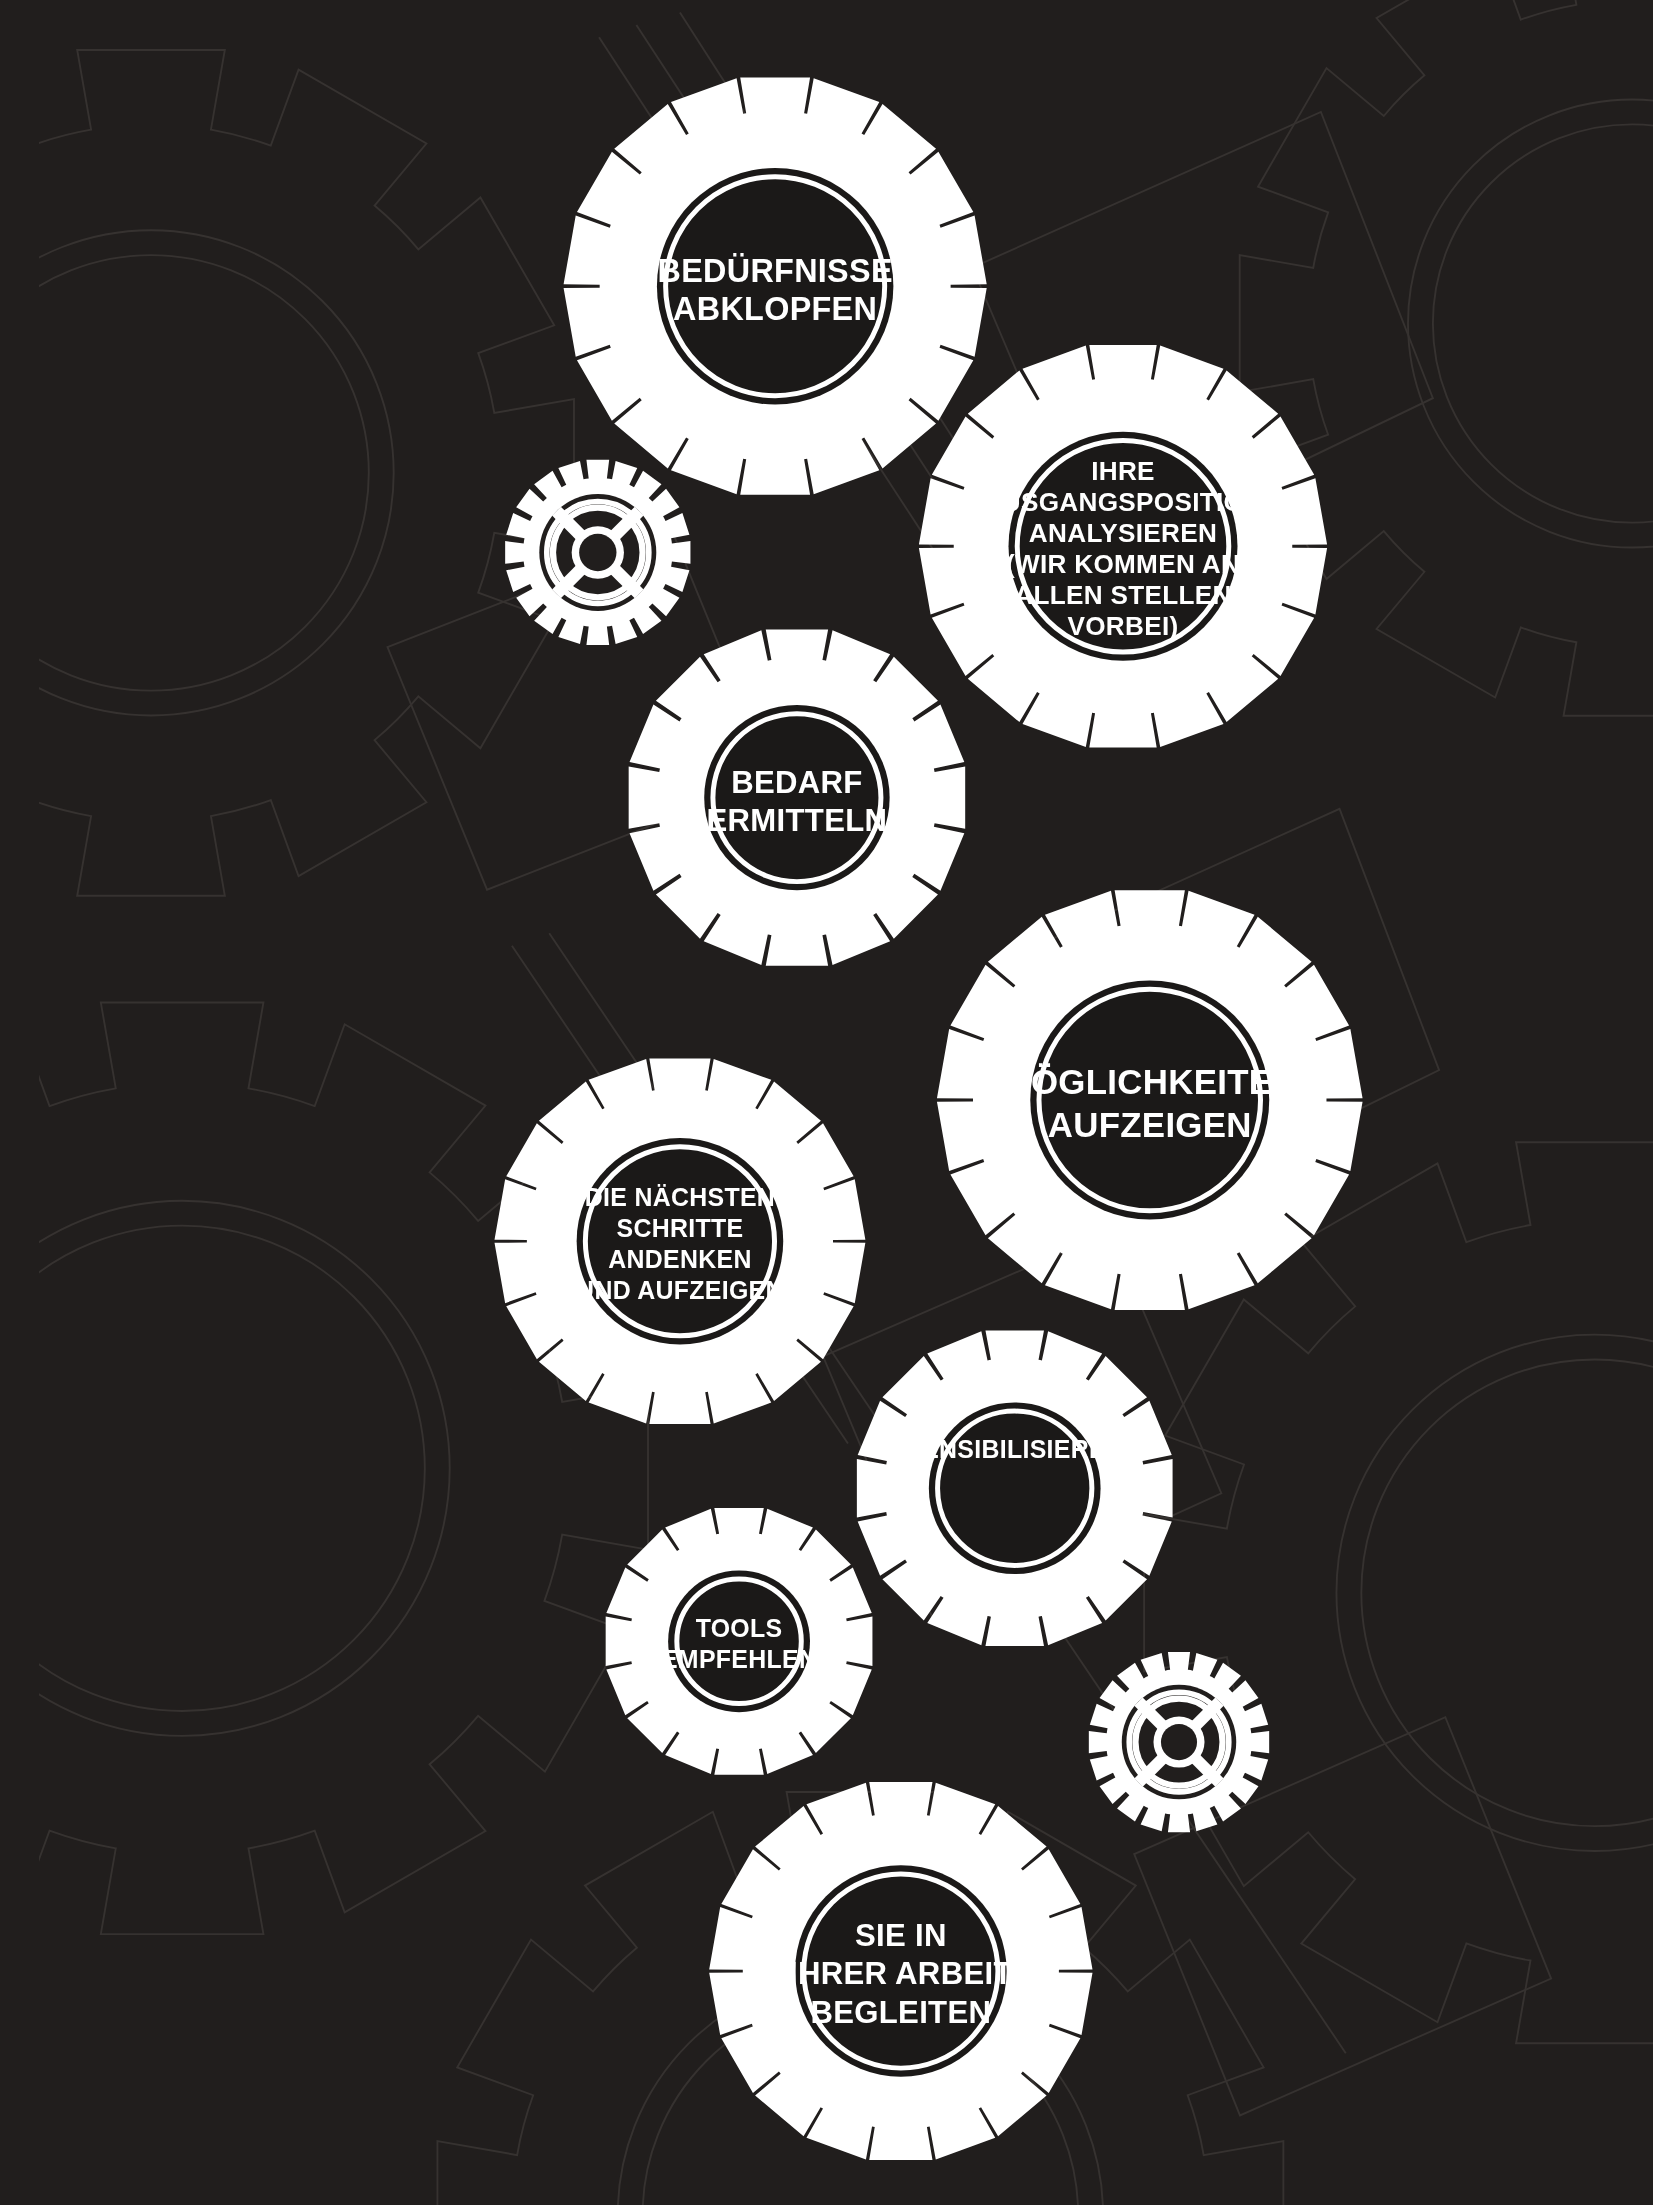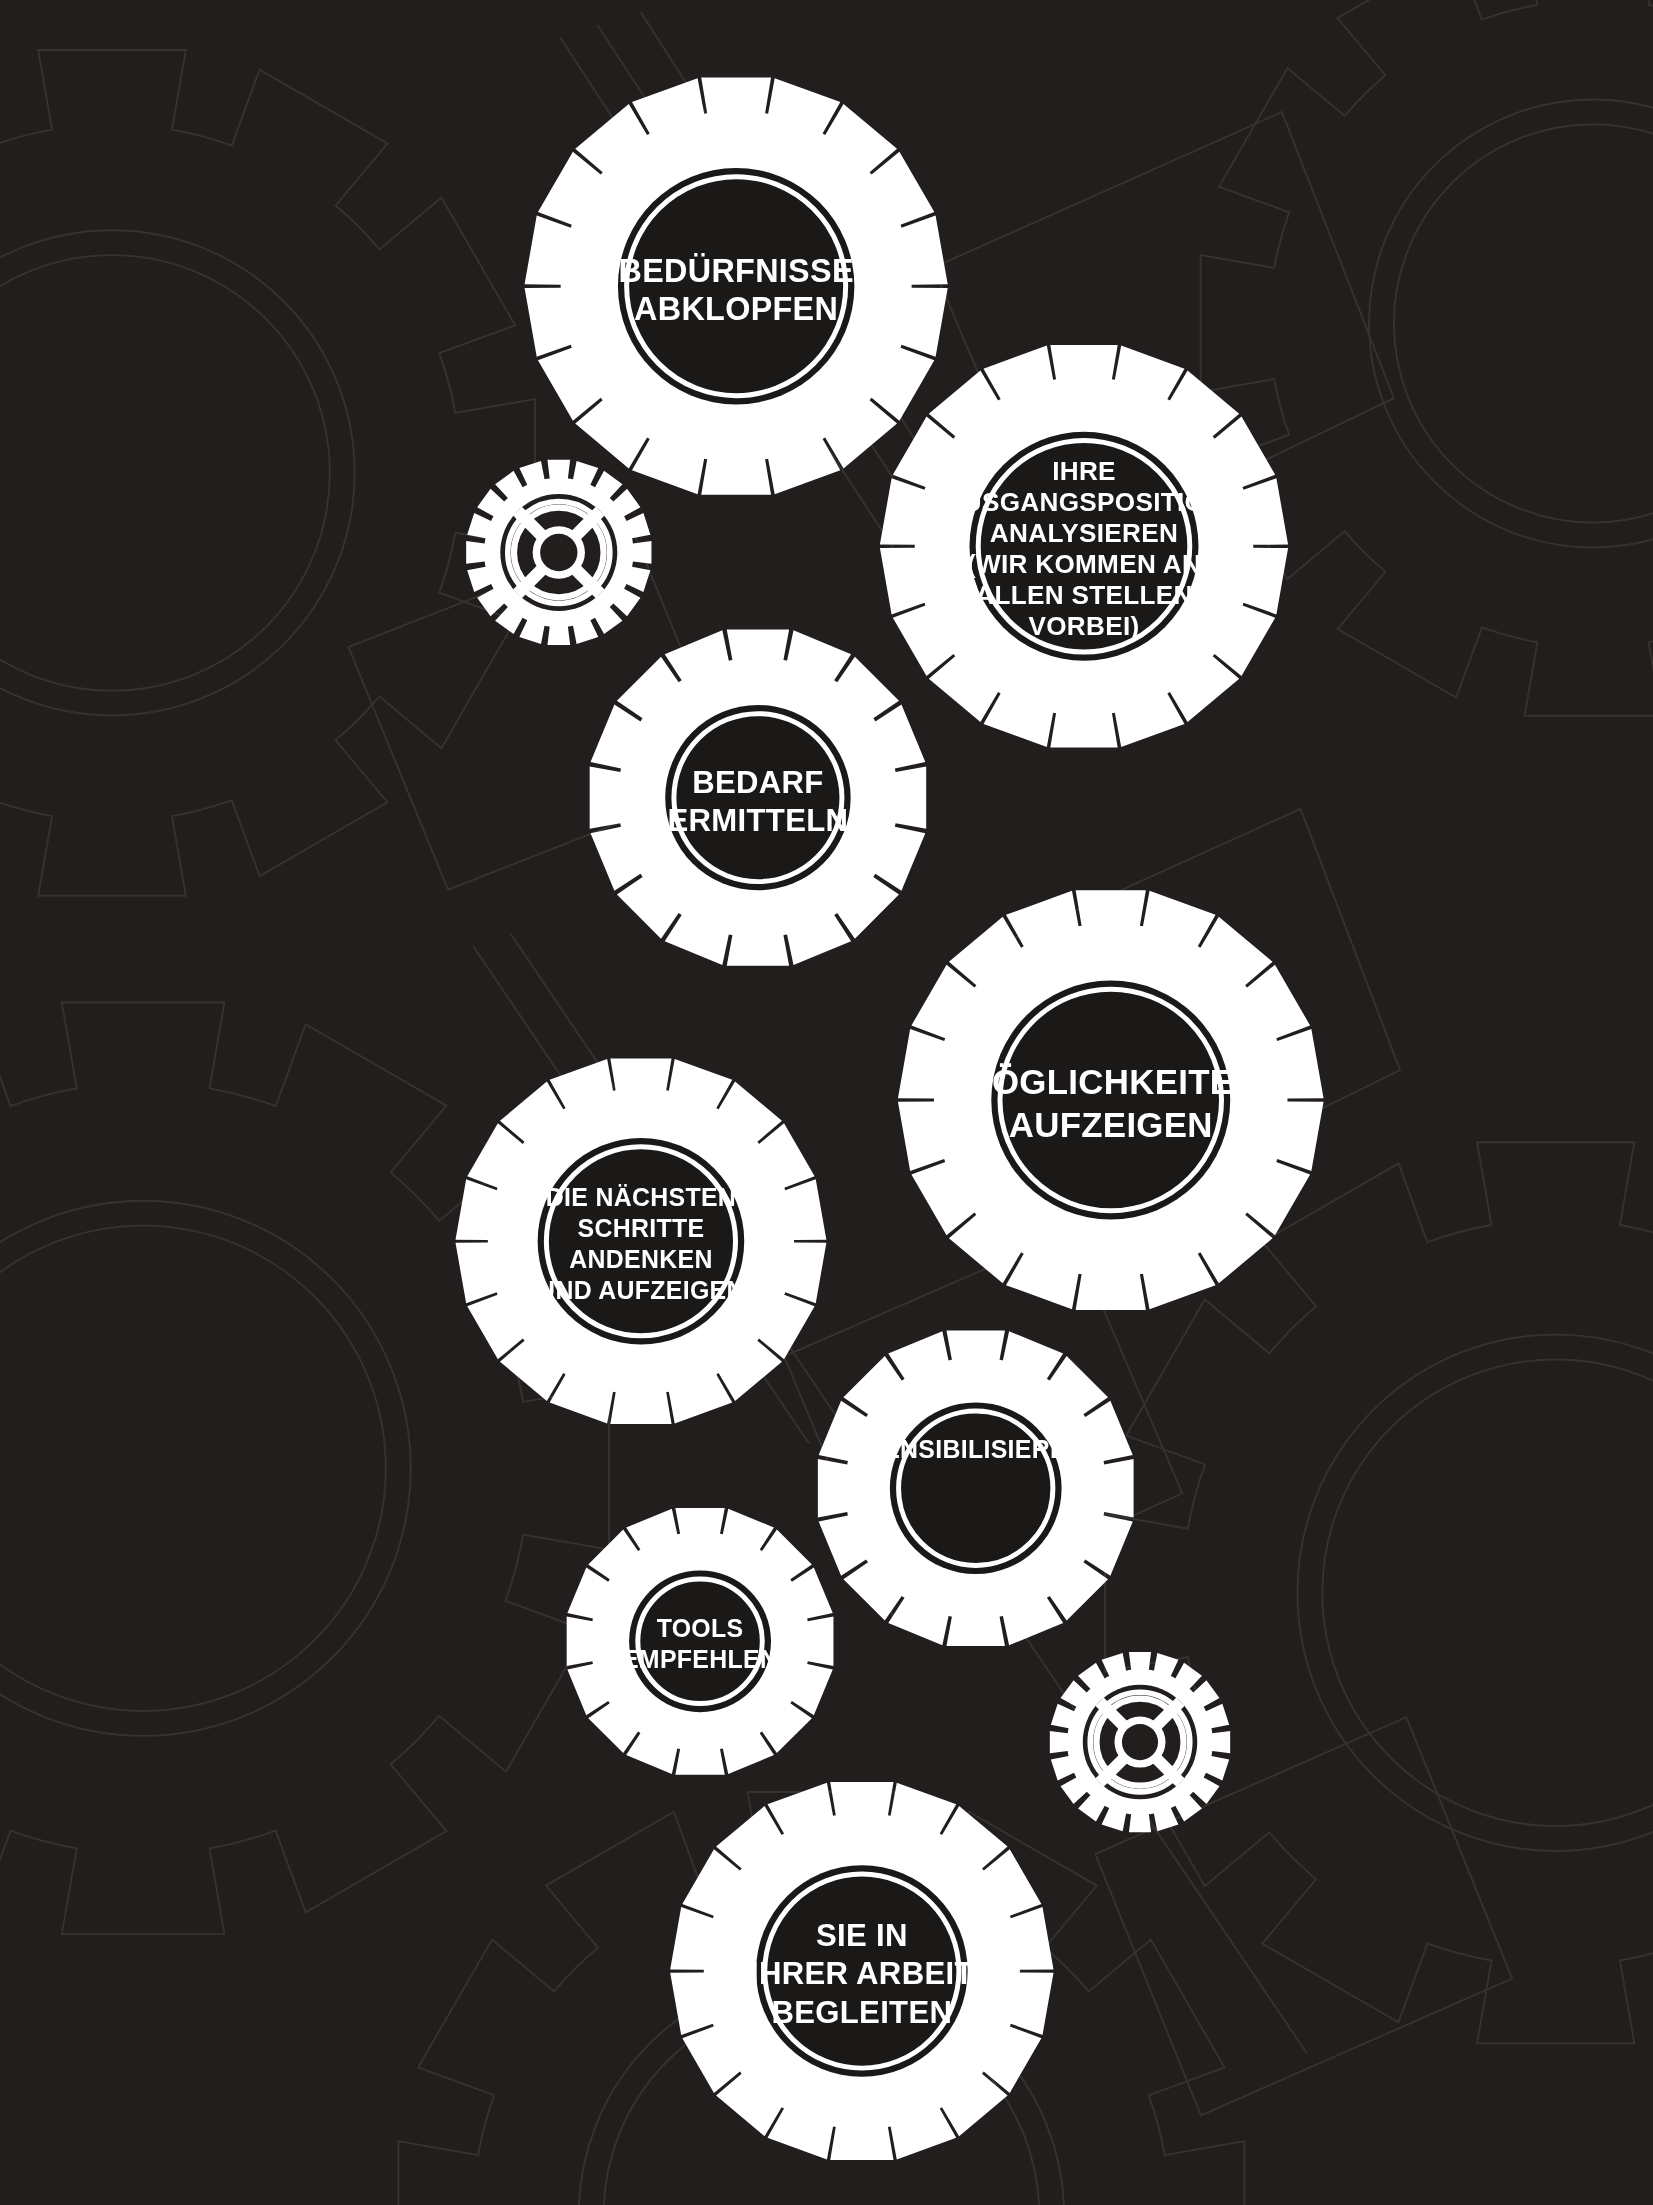--- a/index.html
+++ b/index.html
@@ -1,20 +1,20 @@
 <!DOCTYPE html>
 <html style="font-size:10px"><head>
 <meta charset="utf-8">
 <style>
   html,body{margin:0;padding:0;background:#211e1d;}
   body{
     width:1654px;height:2205px;overflow:hidden;position:relative;
     font-family:"Liberation Sans","DejaVu Sans",sans-serif;
   }
-  #stage{position:absolute;inset:0;width:1552px;height:2205px;}
+  #stage{position:absolute;inset:0;width:1552px;height:2205px;margin-left:39px;}
   svg.layer{position:absolute;left:0;top:0;width:1654px;height:2205px;display:block;}
   .gear-label{
     fill:#ffffff;
     font-family:"Liberation Sans","DejaVu Sans",sans-serif;
     font-weight:bold;
     text-anchor:middle;
     letter-spacing:0.5px;
   }
 </style>
 </head>

